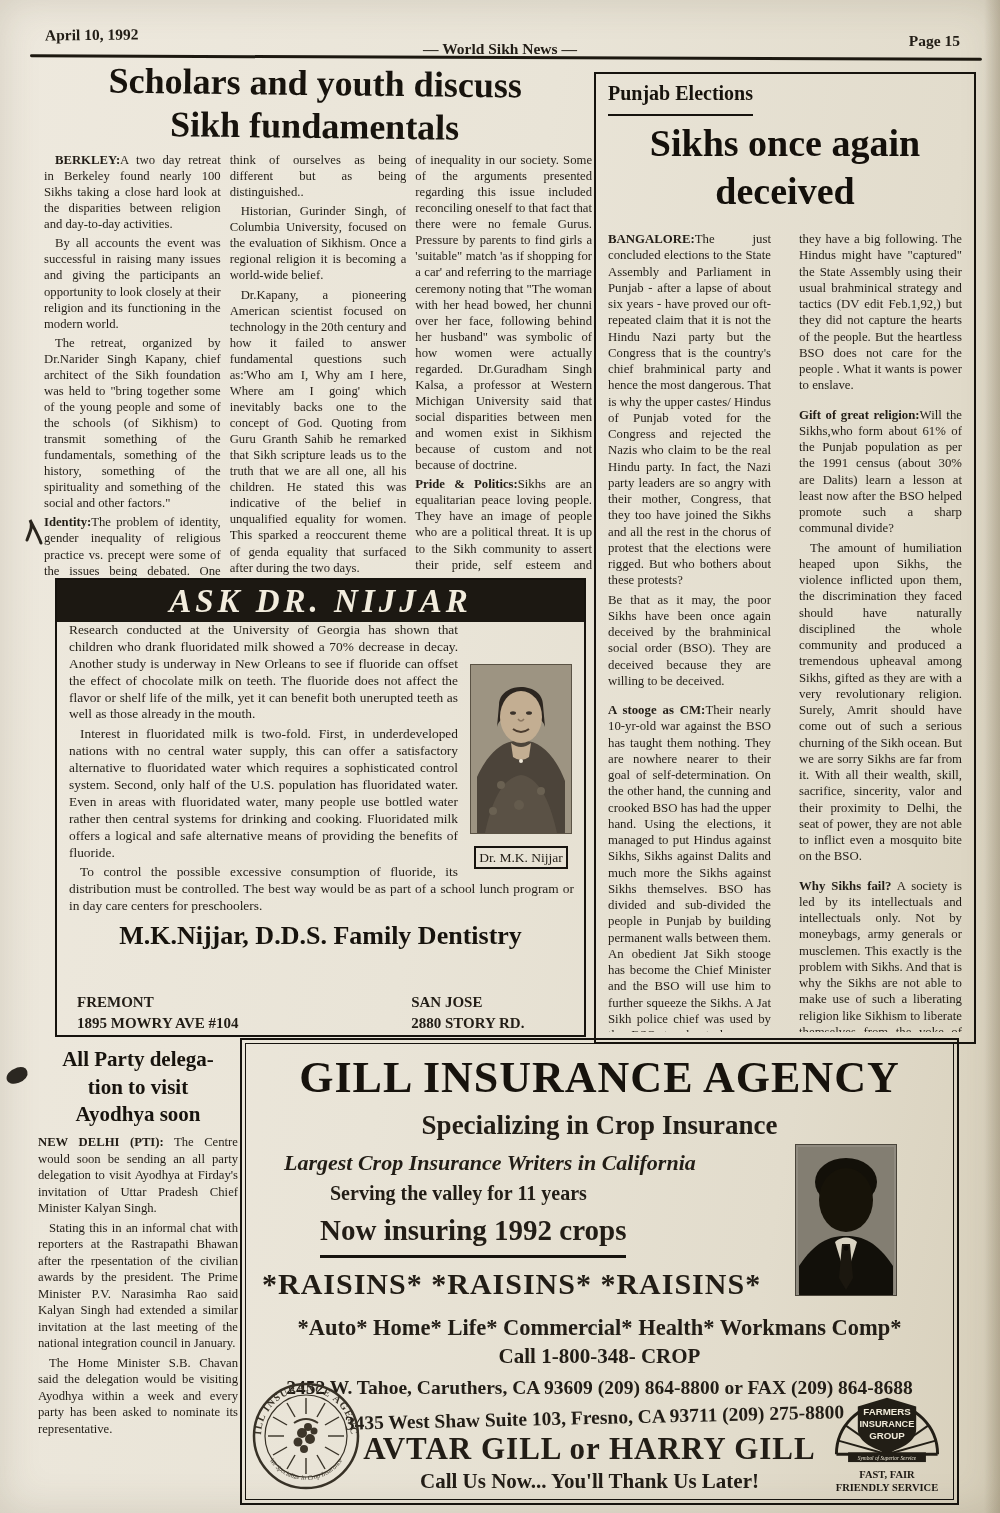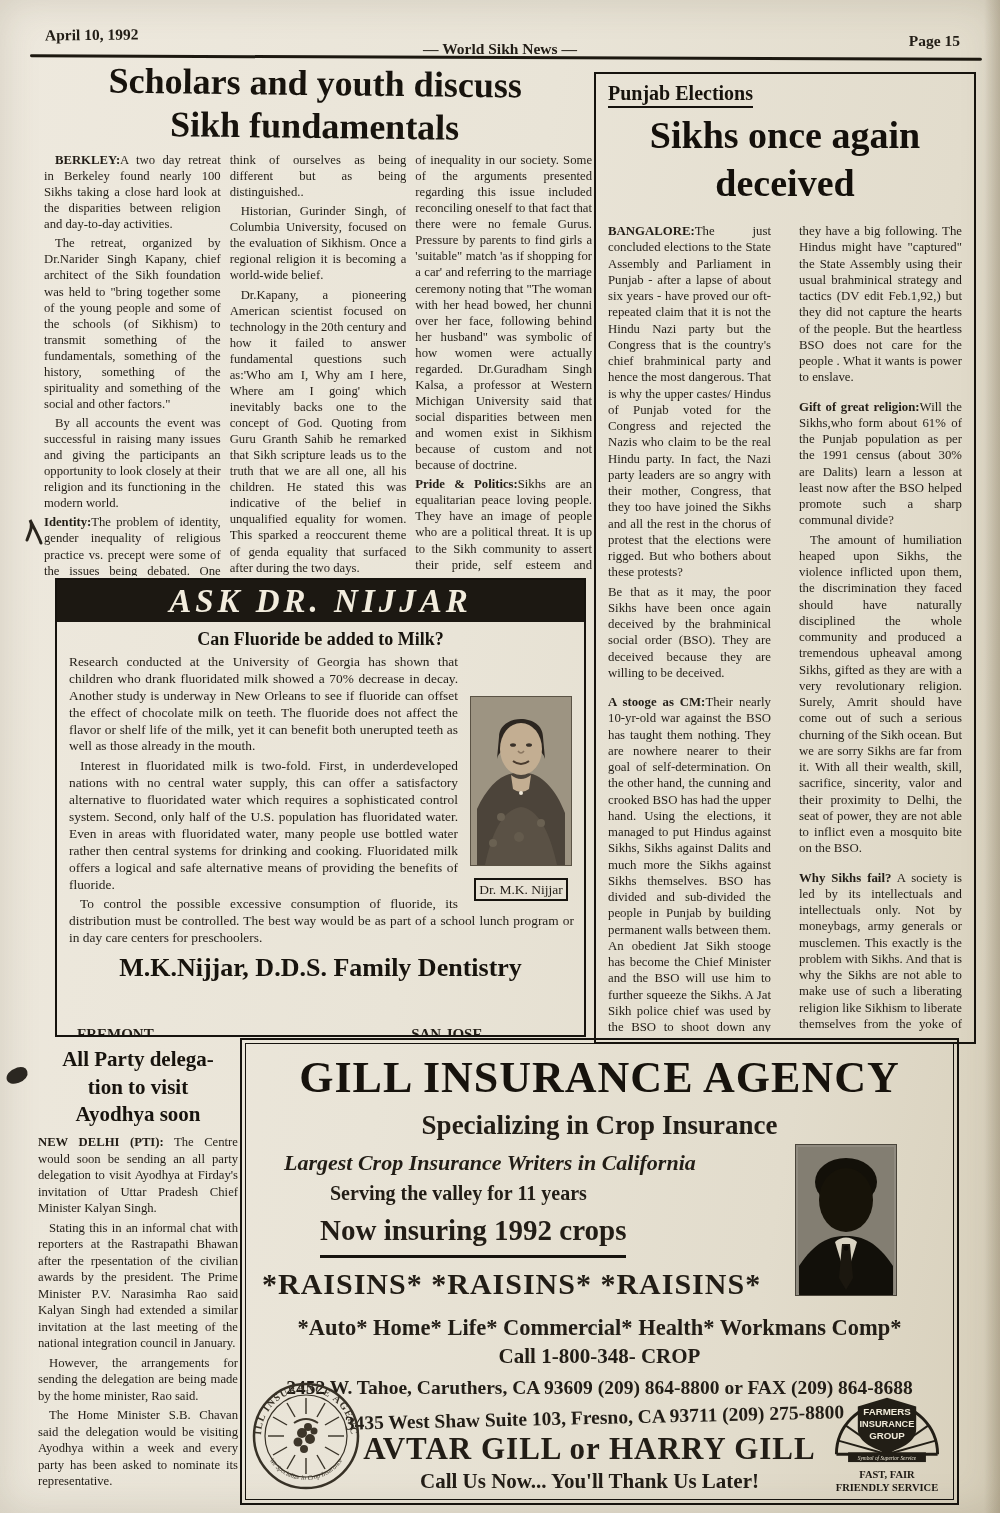--- a/index.html
+++ b/index.html
@@ -23,21 +23,21 @@
   .sch-cols{position:absolute;left:44px;top:152px;width:548px;height:424px;display:flex;gap:9px;
     font-size:12.7px;line-height:1.265;}
   .col{flex:1;text-align:justify;overflow:hidden;}
   .p{margin:0 0 3px;text-indent:11px;}
   .p .lead{font-weight:bold;}
   .noindent{text-indent:0;}
   .sp{margin-top:13px;}
   
   .pj{position:absolute;left:594px;top:72px;width:382px;height:972px;border:2px solid #16130e;
     box-sizing:border-box;padding:8px 12px 10px;display:flex;flex-direction:column;}
-  .pj-kick{font-size:20px;font-weight:bold;width:max-content;border-bottom:2.5px solid #16130e;padding-bottom:1px;color:#17130d;text-align:center;}
+  .pj-kick{font-size:20px;font-weight:bold;width:max-content;border-bottom:2.5px solid #16130e;padding-bottom:9px;color:#17130d;text-align:center;}
   .pj-head{text-align:center;font-weight:bold;font-size:38px;line-height:1.25;margin-top:4px;color:#14100b;}
   .pj-cols{display:flex;gap:28px;margin-top:16px;flex:1;overflow:hidden;font-size:12.8px;line-height:1.27;}
   
   .nj{position:absolute;left:55px;top:578px;width:531px;height:459px;border:2px solid #16130e;
     box-sizing:border-box;overflow:hidden;}
   .nj-banner{height:42px;background:#1c1812;color:#f2ecdd;display:flex;align-items:center;justify-content:center;
     font-style:italic;font-weight:bold;font-size:33px;letter-spacing:4px;}
   .nj-q{text-align:center;font-weight:bold;font-size:18px;margin:7px 0 4px;color:#17130d;}
   .nj-body{padding:0 10px 0 12px;font-size:13.4px;line-height:1.26;text-align:justify;}
   .nj-photo-wrap{float:right;width:106px;margin:42px 0 4px 10px;text-align:center;}
@@ -91,22 +91,22 @@
   </svg>
   <div class="mark2"></div>
 
   <div class="sch-head">
     <div>Scholars and youth discuss</div>
     <div>Sikh fundamentals</div>
   </div>
   <div class="sch-cols">
     <div class="col">
       <p class="p"><strong class="lead">BERKLEY:</strong><span>A two day retreat in Berkeley found nearly 100 Sikhs taking a close hard look at the disparities between religion and day-to-day activities.</span></p>
+      <p class="p"><strong class="lead"></strong><span>By all accounts the event was successful in raising many issues and giving the participants an opportunity to look closely at their religion and its functioning in the modern world.</span></p>
       <p class="p"><strong class="lead"></strong><span>The retreat, organized by Dr.Narider Singh Kapany, chief architect of the Sikh foundation was held to "bring together some of the young people and some of the schools (of Sikhism) to transmit something of the fundamentals, something of the history, something of the spirituality and something of the social and other factors."</span></p>
-      <p class="p"><strong class="lead"></strong><span>By all accounts the event was successful in raising many issues and giving the participants an opportunity to look closely at their religion and its functioning in the modern world.</span></p>
       <p class="p noindent"><strong class="lead">Identity:</strong><span>The problem of identity, gender inequality of religious practice vs. precept were some of the issues being debated. One young speaker noted," Let's not</span></p>
     </div>
     <div class="col">
       <p class="p noindent"><strong class="lead"></strong><span>think of ourselves as being different but as being distinguished..</span></p>
       <p class="p"><strong class="lead"></strong><span>Historian, Gurinder Singh, of Columbia University, focused on the evaluation of Sikhism. Once a regional religion it is becoming a world-wide belief.</span></p>
       <p class="p"><strong class="lead"></strong><span>Dr.Kapany, a pioneering American scientist focused on technology in the 20th century and how it failed to answer fundamental questions such as:'Who am I, Why am I here, Where am I going' which inevitably backs one to the concept of God. Quoting from Guru Granth Sahib he remarked that Sikh scripture leads us to the truth that we are all one, all his children. He stated this was indicative of the belief in unqualified equality for women. This sparked a reoccurent theme of genda equality that surfaced after during the two days.</span></p>
 
     </div>
     <div class="col">
       <p class="p noindent"><strong class="lead"></strong><span>of inequality in our society. Some of the arguments presented regarding this issue included reconciling oneself to that fact that there were no female Gurus. Pressure by parents to find girls a 'suitable" match 'as if shopping for a car' and referring to the marriage ceremony noting that "The woman with her head bowed, her chunni over her face, following behind her husband" was symbolic of how women were actually regarded. Dr.Guradham Singh Kalsa, a professor at Western Michigan University said that social disparities between men and women exist in Sikhism because of custom and not because of doctrine.</span></p>
@@ -132,21 +132,20 @@
         <p class="p noindent sp"><strong class="lead">Gift of great religion:</strong><span>Will the Sikhs,who form about 61% of the Punjab population as per the 1991 census (about 30% are Dalits) learn a lesson at least now after the BSO helped promote such a sharp communal divide?</span></p>
         <p class="p"><strong class="lead"></strong><span>The amount of humiliation heaped upon Sikhs, the violence inflicted upon them, the discrimination they faced should have naturally disciplined the whole community and produced a tremendous upheaval among Sikhs, gifted as they are with a very revolutionary religion. Surely, Amrit should have come out of such a serious churning of the Sikh ocean. But we are sorry Sikhs are far from it. With all their wealth, skill, sacrifice, sincerity, valor and their proximity to Delhi, the seat of power, they are not able to inflict even a mosquito bite on the BSO.</span></p>
         <p class="p noindent sp"><strong class="lead">Why Sikhs fail?</strong><span> A society is led by its intellectuals and intellectuals only. Not by moneybags, army generals or musclemen. This exactly is the problem with Sikhs. And that is why the Sikhs are not able to make use of such a liberating religion like Sikhism to liberate themselves from the yoke of Brahmanism. This is one of the greatest tragedies of India.</span></p>
 
       </div>
     </div>
   </div>
 
   <div class="nj">
     <div class="nj-banner">ASK DR. NIJJAR</div>
-    <div class="nj-q">Can Fluoride be added to Milk?</div>
     <div class="nj-body">
       <div class="nj-photo-wrap">
         <svg class="nj-photo" viewBox="0 0 100 168" preserveAspectRatio="none">
           <defs>
             <linearGradient id="njbg" x1="0" y1="0" x2="1" y2="1">
               <stop offset="0" stop-color="#b0a796"></stop>
                 <stop offset=".6" stop-color="#a1988600"></stop>
             </linearGradient>
           </defs>
           <rect width="100" height="168" fill="#a59c8b"></rect>
@@ -191,21 +190,20 @@
 
   <div class="ay">
     <div class="ay-head">
       <div>All Party delega-</div>
       <div>tion to visit</div>
       <div>Ayodhya soon</div>
     </div>
     <div class="ay-body">
       <p class="p noindent"><strong class="lead">NEW DELHI (PTI):</strong><span> The Centre would soon be sending an all party delegation to visit Ayodhya at Firday's invitation of Uttar Pradesh Chief Minister Kalyan Singh.</span></p>
       <p class="p"><strong class="lead"></strong><span>Stating this in an informal chat with reporters at the Rastrapathi Bhawan after the rpesentation of the civilian awards by the president. The Prime Minister P.V. Narasimha Rao said Kalyan Singh had extended a similar invitation at the last meeting of the national integration council in January.</span></p>
-      <p class="p"><strong class="lead"></strong><span>However, the arrangements for sending the delegation are being made by the home minister, Rao said.</span></p>
       <p class="p"><strong class="lead"></strong><span>The Home Minister S.B. Chavan said the delegation would be visiting Ayodhya within a week and every party has been asked to nominate its representative.</span></p>
     </div>
   </div>
 
   <div class="ad">
     <div class="ad-inner">
       <div class="ad-title">GILL INSURANCE AGENCY</div>
       <div class="ad-tagline">Specializing in Crop Insurance</div>
       <div class="ad-largest">Largest Crop Insurance Writers in California</div>
       <div class="ad-serving">Serving the valley for 11 years</div>

